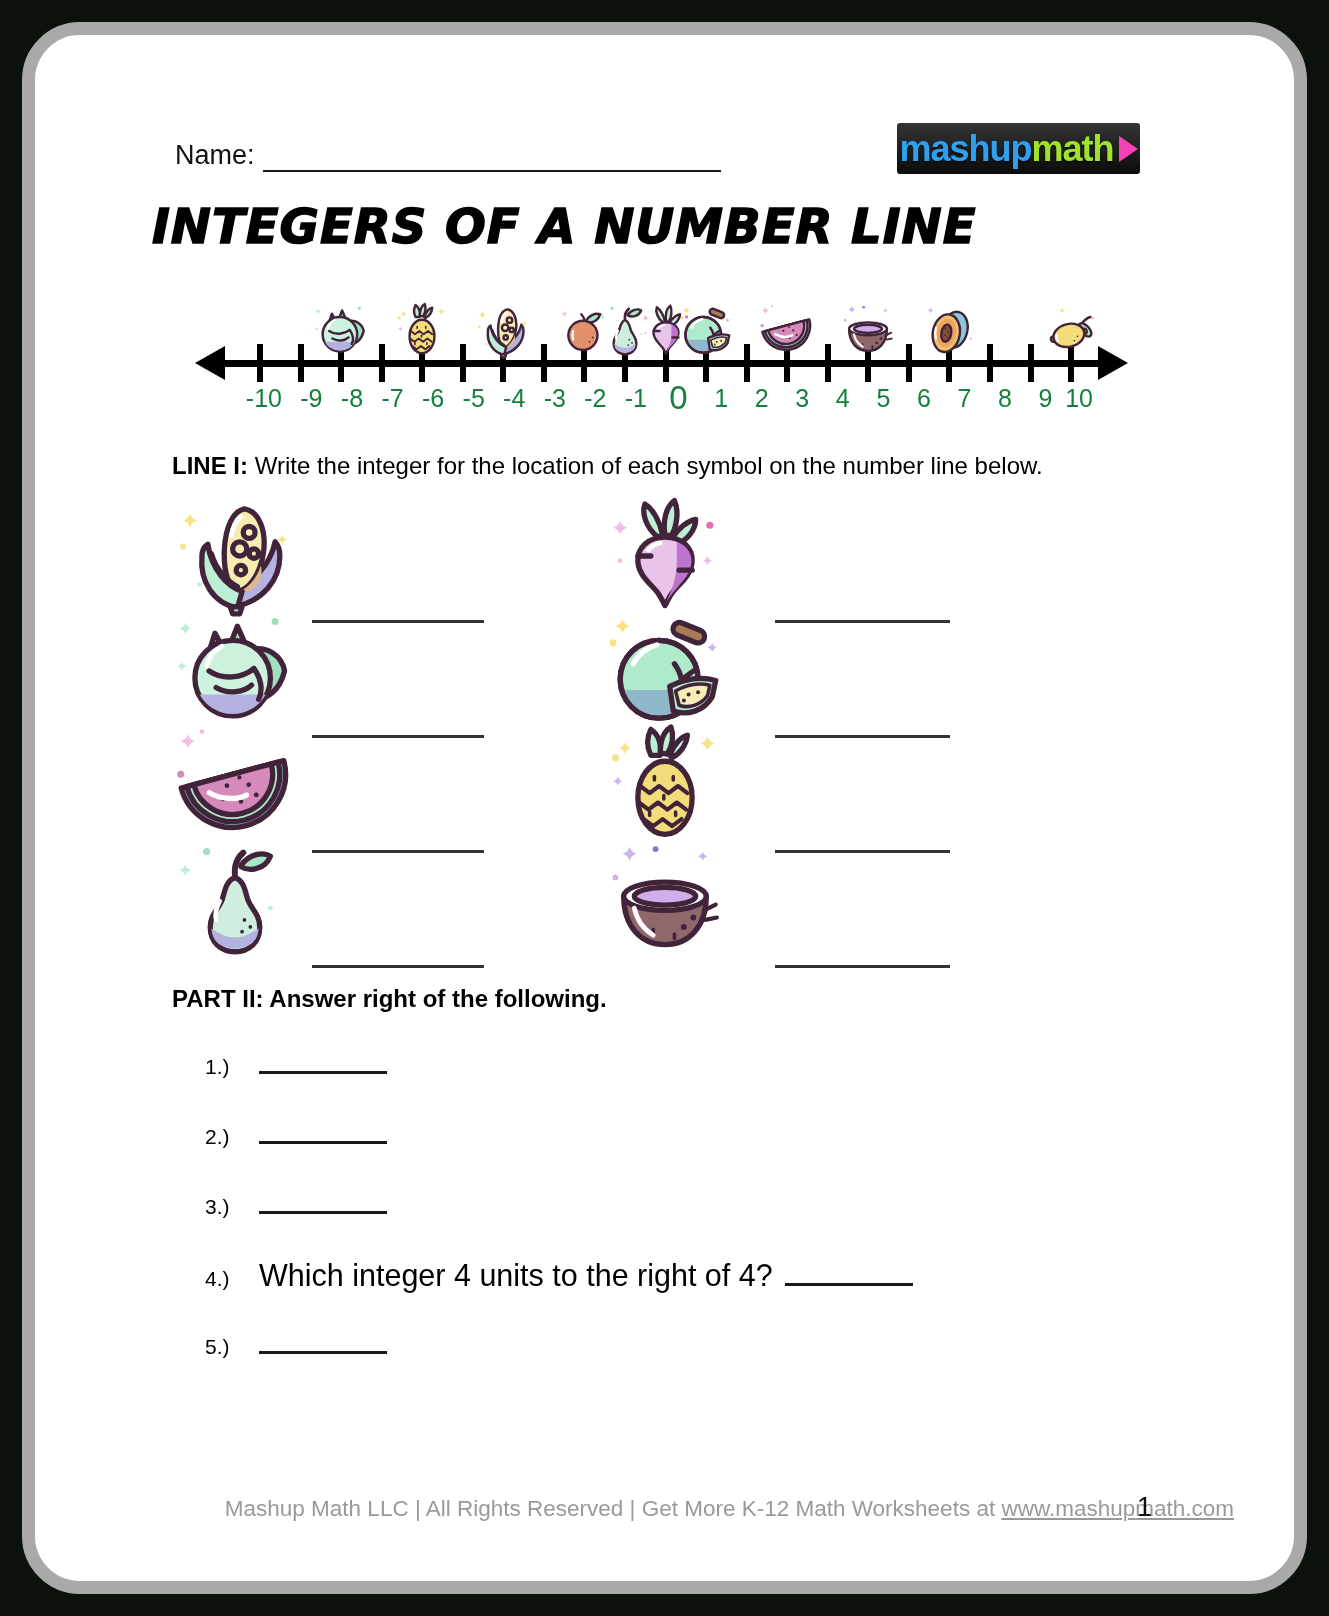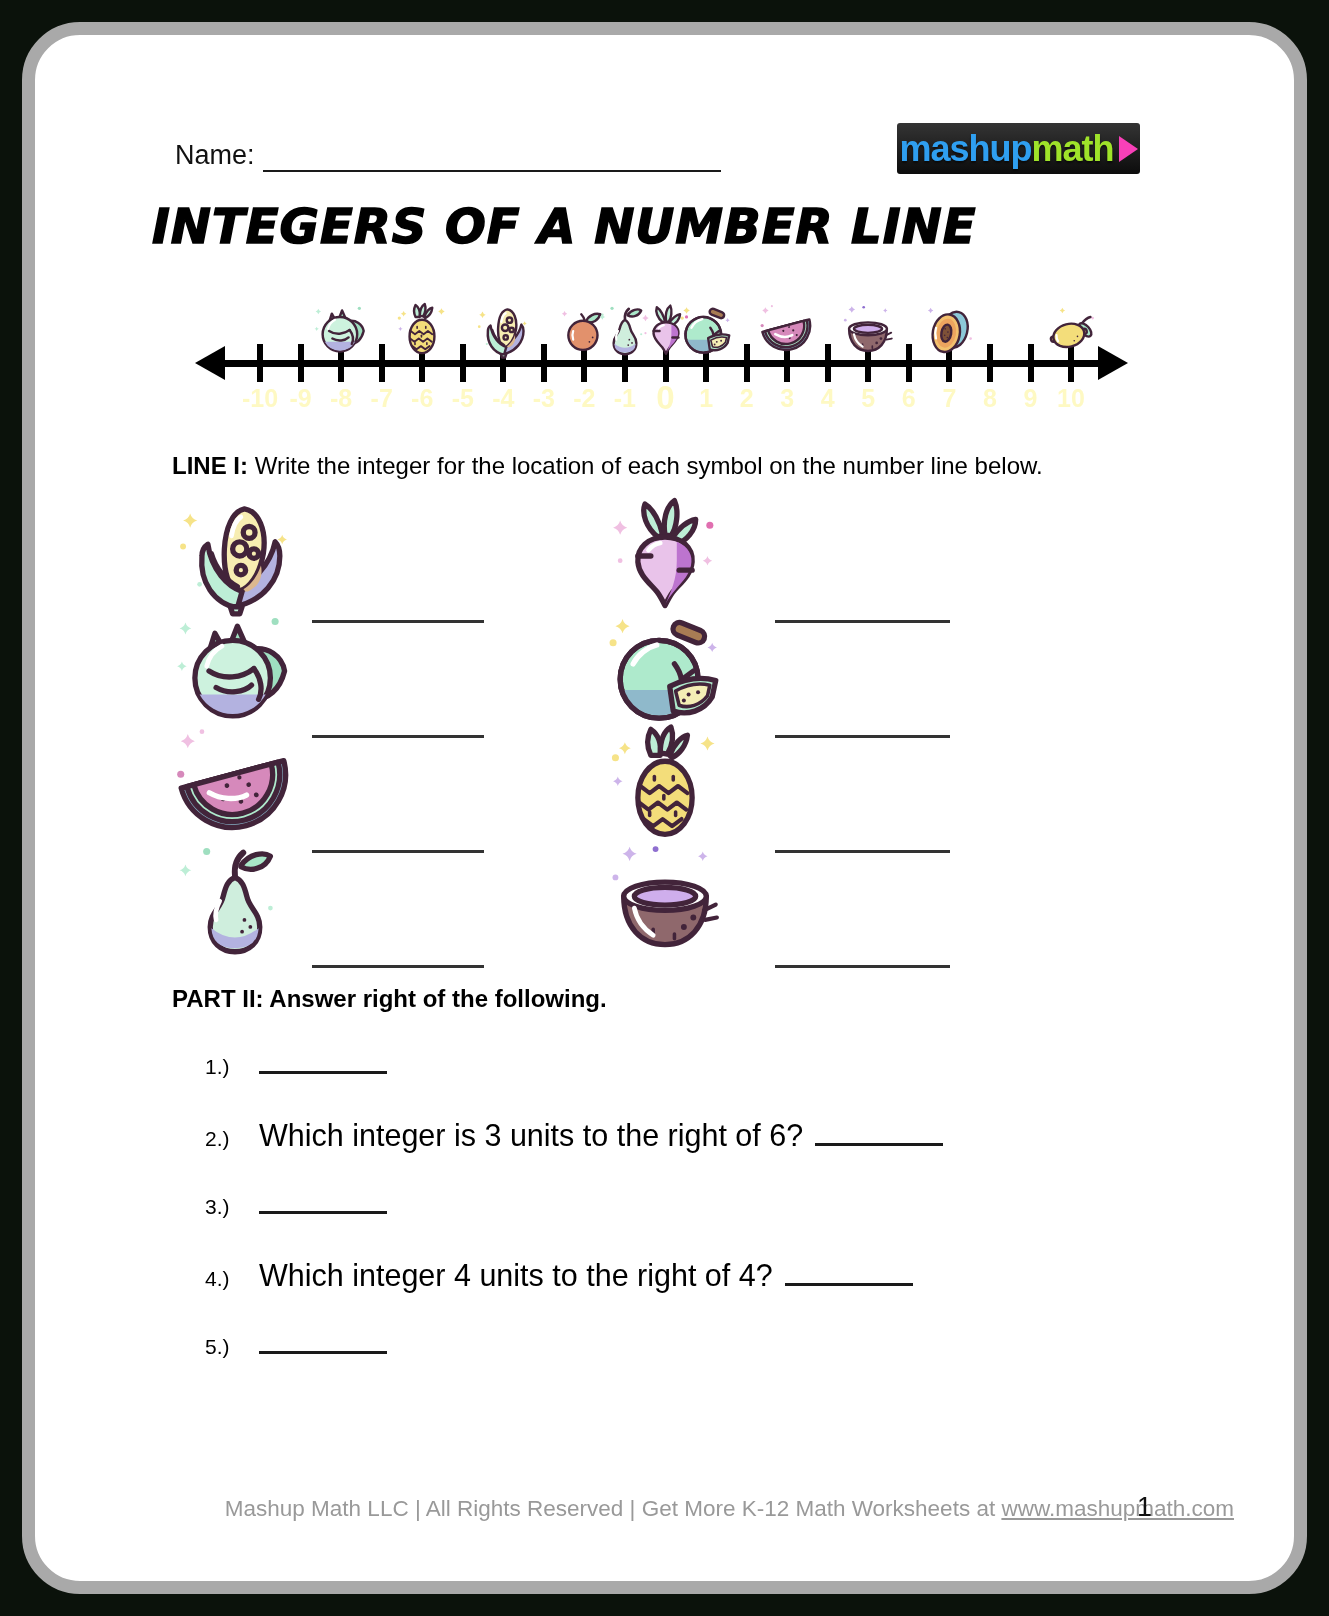--- a/index.html
+++ b/index.html
@@ -20,21 +20,21 @@
   .title{position:absolute;left:152px;top:198px;font-family:"DejaVu Sans",sans-serif;font-weight:bold;
          font-style:oblique;font-size:48px;color:#000;letter-spacing:1px;-webkit-text-stroke:1.5px #000;white-space:nowrap}
   
   .numberline{position:absolute;left:195px;top:300px;width:940px;height:118px}
   .nl-line{position:absolute;left:28px;top:60px;width:877px;height:7px;background:#000}
   .nl-arrow-l{position:absolute;left:0;top:46px;width:0;height:0;border-right:30px solid #000;
               border-top:17px solid transparent;border-bottom:17px solid transparent}
   .nl-arrow-r{position:absolute;left:903px;top:46px;width:0;height:0;border-left:30px solid #000;
               border-top:17px solid transparent;border-bottom:17px solid transparent}
   .tick{position:absolute;top:44px;width:6px;height:38px;background:#000}
-  .ticklabel{position:absolute;top:84px;width:44px;text-align:center;font-weight:bold;font-size:25px;color:#fef9c3}
+  .ticklabel{position:absolute;top:84px;width:44px;text-align:right;font-weight:normal;font-size:25px;color:#15803d}
   .ticklabel.zero{font-size:33px;top:79px}
   .nl-icon{position:absolute;top:4px;width:54px;height:54px}
   .nl-icon svg{width:100%;height:100%;overflow:visible}
   
   .p1-head{position:absolute;left:172px;top:452px;font-size:24px;color:#000}
   .p1-head b{font-weight:bold}
   .p1cell{position:absolute;width:360px;height:126px}
   .p1icon{position:absolute;left:0;top:0;width:120px;height:118px}
   .p1icon svg{width:100%;height:100%;overflow:visible}
   .p1blank{position:absolute;bottom:0;height:0;border-bottom:3px solid #333}
@@ -476,21 +476,20 @@
 
 <p class="p2-head">PART II: Answer right of the following.</p>
 
 <div id="part2">
     <div class="q" style="top:1048px">
        <span class="qnum">1.)</span>
        <span class="qblank"></span>
      </div>
     <div class="q" style="top:1118px">
        <span class="qnum">2.)</span>
-       <span class="qtext">Which integer is 3 units to the right of 6?</span>
        <span class="qblank"></span>
      </div>
     <div class="q" style="top:1188px">
        <span class="qnum">3.)</span>
        <span class="qblank"></span>
      </div>
     <div class="q" style="top:1258px">
        <span class="qnum">4.)</span>
        <span class="qtext">Which integer 4 units to the right of 4?</span>
        <span class="qblank"></span>

